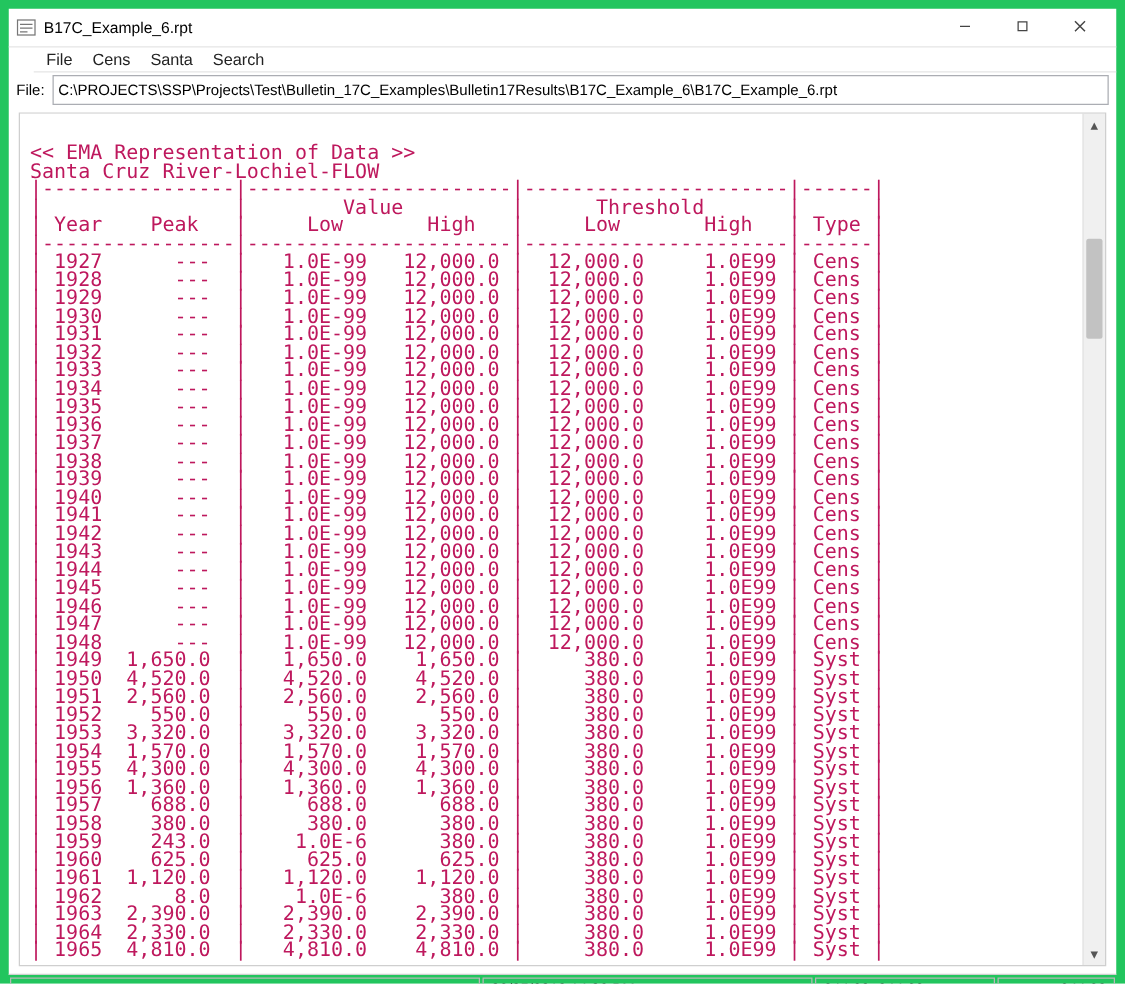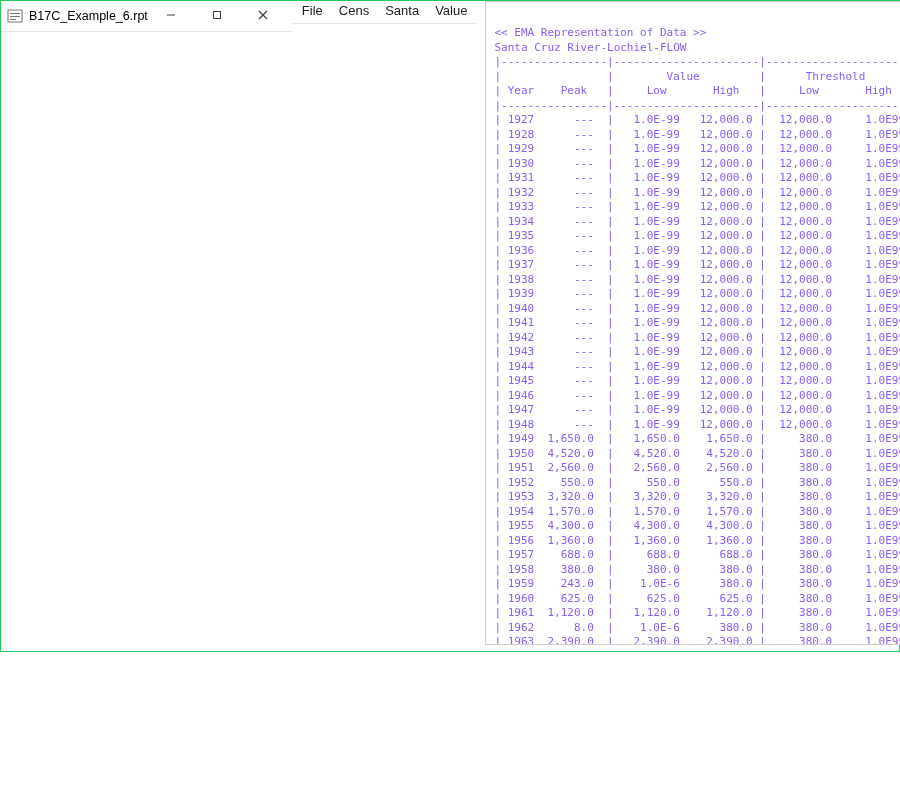--- a/index.html
+++ b/index.html
@@ -5,43 +5,43 @@
   :root {
     --bg: #ffffff;
     --border: #a5a5a5;
     --light-border: #cfcfcf;
     --text: #000000;
     --menu-text: #222;
     --mono: "DejaVu Sans Mono","Consolas","Courier New",monospace;
     --ui-font: "Segoe UI",Tahoma,Arial,sans-serif;
   }
   html,body{margin:0;padding:0;height:100%;font-family:var(--ui-font);font-size:12px;color:var(--text);background:var(--bg);}
-  .window{display:flex;width:900px;height:652px;box-sizing:border-box;border:1px solid #22c55e;}
+  .window{display:flex;flex-direction:column;width:900px;height:787px;box-sizing:border-box;border:7px solid #22c55e;}
 
   
   .titlebar{display:flex;align-items:center;height:30px;padding:0 6px;border-bottom:1px solid #e5e5e5;}
   .titlebar .app-icon{width:16px;height:16px;margin-right:6px;display:inline-block;}
   .titlebar .title{flex:0 0 auto;font-size:12.5px;}
   .titlebar-spacer{flex:1;}
   .winbtn{width:46px;height:30px;display:flex;align-items:center;justify-content:center;color:#444;}
   .winbtn svg{width:10px;height:10px;}
 
   
-  .menubar{display:flex;align-items:flex-start;height:22px;gap:4px;padding:0 4px;border-bottom:1px solid #e5e5e5;}
+  .menubar{display:flex;align-items:center;height:22px;gap:4px;padding:0 4px;border-bottom:1px solid #e5e5e5;margin-left:20px;}
   .menubar span{padding:2px 6px;font-size:13px;color:var(--menu-text);}
 
   
   .filerow{display:flex;align-items:center;height:28px;padding:2px 6px 6px 6px;gap:6px;}
   .filerow .lbl{font-size:12px;}
   .filerow input{flex:1;height:20px;border:1px solid #abadb3;padding:1px 4px;font-family:var(--ui-font);font-size:12px;background:#fff;}
 
   
   .content-wrap{flex:1;margin:0 8px 6px 8px;border:1px solid var(--light-border);position:relative;display:flex;}
   .content{flex:1;overflow:hidden;background:#fff;padding:24px 8px 4px 8px;position:relative;}
-  pre.report{margin:0;font-family:var(--mono);font-size:11px;line-height:14.5px;white-space:pre;color:#8b5cf6;}
+  pre.report{margin:0;font-family:var(--mono);font-size:16px;line-height:14.5px;white-space:pre;color:#be185d;}
   
   .vscroll{width:17px;background:#f0f0f0;border-left:1px solid #e2e2e2;position:relative;}
   .vscroll .arrow{height:17px;display:flex;align-items:center;justify-content:center;color:#555;}
   .vscroll .thumb{position:absolute;left:2px;right:2px;top:100px;height:80px;background:#c2c2c2;border-radius:2px;}
   .vscroll .arrow.top{position:absolute;top:0;left:0;right:0;}
   .vscroll .arrow.bot{position:absolute;bottom:0;left:0;right:0;}
 
   
   .statusbar{display:flex;height:22px;border-top:1px solid #d0d0d0;}
   .statusbar .cell{border:1px solid #b8b8b8;margin:2px 1px;padding:1px 6px;display:flex;align-items:center;font-size:12px;}
@@ -78,23 +78,27 @@
             <line x1="1" y1="1" x2="9" y2="9" stroke="currentColor" stroke-width="1.2"></line>
             <line x1="9" y1="1" x2="1" y2="9" stroke="currentColor" stroke-width="1.2"></line>
           </svg></span>
     </div>
   </div>
 
   <div class="menubar">
     <span>File</span>
     <span>Cens</span>
     <span>Santa</span>
-    <span>Value</span>
+    <span>Search</span>
   </div>
 
+  <div class="filerow">
+    <span class="lbl">File:</span>
+    <input type="text" value="C:\PROJECTS\SSP\Projects\Test\Bulletin_17C_Examples\Bulletin17Results\B17C_Example_6\B17C_Example_6.rpt" style="">
+  </div>
 
   <div class="content-wrap">
     <div class="content">
       <pre class="report" id="report">&lt;&lt; EMA Representation of Data &gt;&gt;
 Santa Cruz River-Lochiel-FLOW
 |----------------|----------------------|----------------------|------|
 |                |        Value         |      Threshold       |      |
 | Year    Peak   |     Low       High   |     Low       High   | Type |
 |----------------|----------------------|----------------------|------|
 | 1927      ---  |   1.0E-99   12,000.0 |  12,000.0     1.0E99 | Cens |

